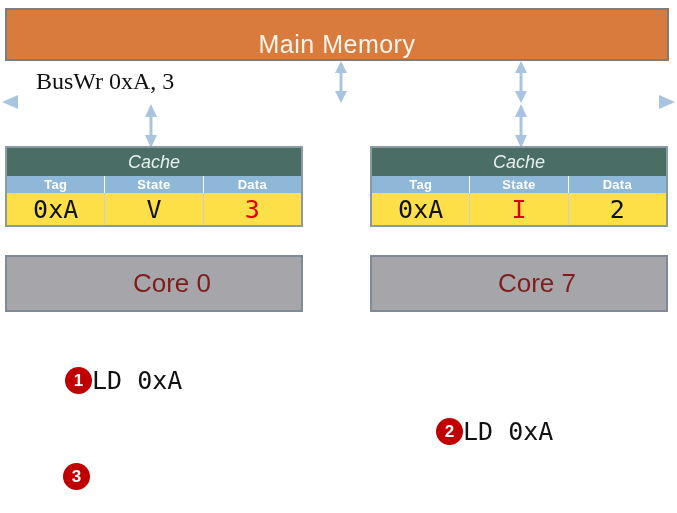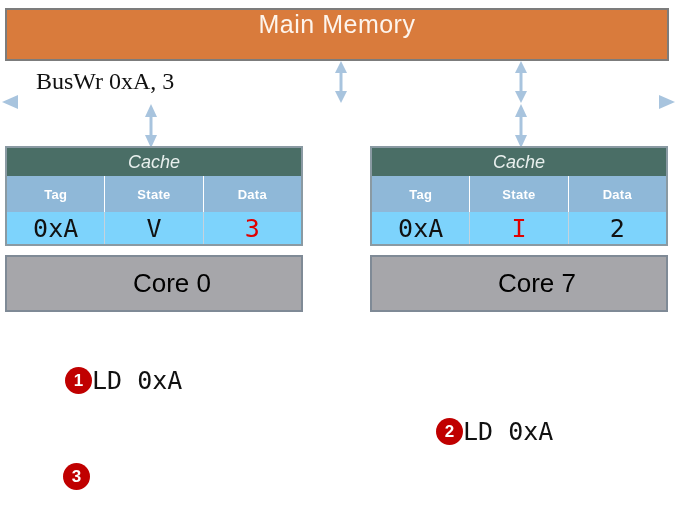--- a/index.html
+++ b/index.html
@@ -21,21 +21,21 @@
     left: 5px;
     top: 8px;
     width: 664px;
     height: 53px;
     box-sizing: border-box;
     background: #d97b3c;
     border: 2px solid #7c7c7c;
     color: #fdf4ec;
     font-size: 25px;
     display: flex;
-    align-items: flex-start;
+    align-items: flex-end;
     justify-content: center;
     letter-spacing: 0.5px;
   }
 
   
   #bus-wrapper {
     position: absolute;
     left: 0;
     top: 62px;
     width: 677px;
@@ -80,21 +80,21 @@
     background: #4a6e66;
     color: #e8efed;
     font-size: 18px;
     display: flex;
     align-items: center;
     justify-content: center;
     font-style: italic;
   }
   .cache-head-row {
     display: flex;
-    height: 36px;
+    height: 17px;
     background: #8fb8d8;
   }
   .cache-head-row > div {
     flex: 1 1 0;
     color: #ffffff;
     font-size: 13px;
     font-weight: bold;
     display: flex;
     align-items: center;
     justify-content: center;
@@ -112,34 +112,34 @@
   .cache-data-row > div {
     flex: 1 1 0;
     font-family: "DejaVu Sans Mono", monospace;
     font-size: 25px;
     color: #111111;
     display: flex;
     align-items: center;
     justify-content: center;
     border-right: 1px solid #c5d2dc;
     box-sizing: border-box;
-    background: #7dd3fc;
+    background: #fde047;
   }
   .cache-data-row > div:last-child { border-right: none; }
   .cell-highlight { color: #e00000 !important; }
 
   
   .core-block {
     position: absolute;
     width: 298px;
     height: 57px;
     box-sizing: border-box;
     background: #a6a6aa;
     border: 2px solid #7f8a96;
-    color: #000000;
+    color: #7f1d1d;
     font-size: 26px;
     display: flex;
     align-items: center;
     justify-content: center;
     padding-left: 36px;
   }
   #core-block-0 { left: 5px;   top: 255px; }
   #core-block-1 { left: 370px; top: 255px; }
 
   

